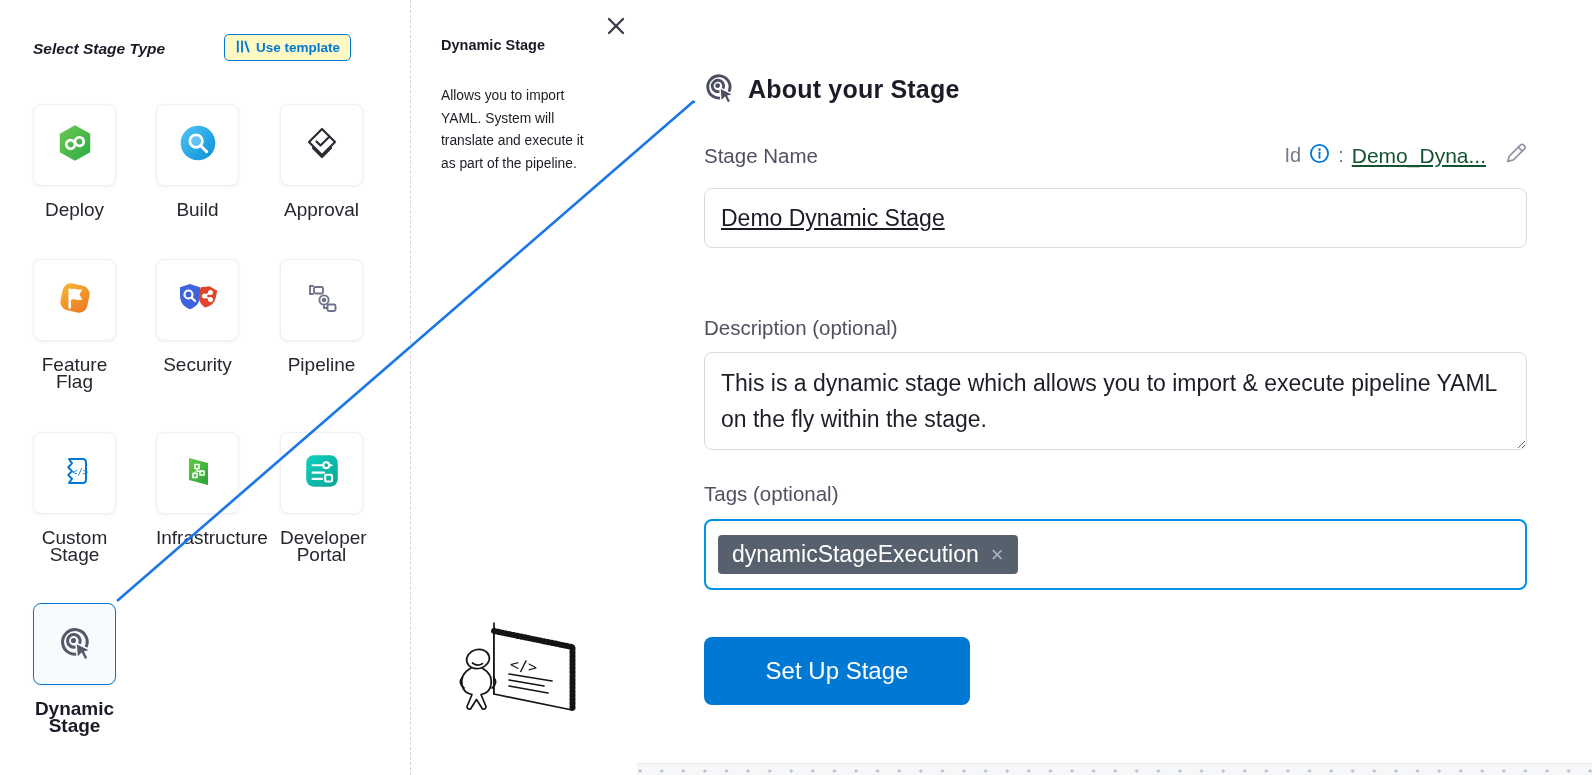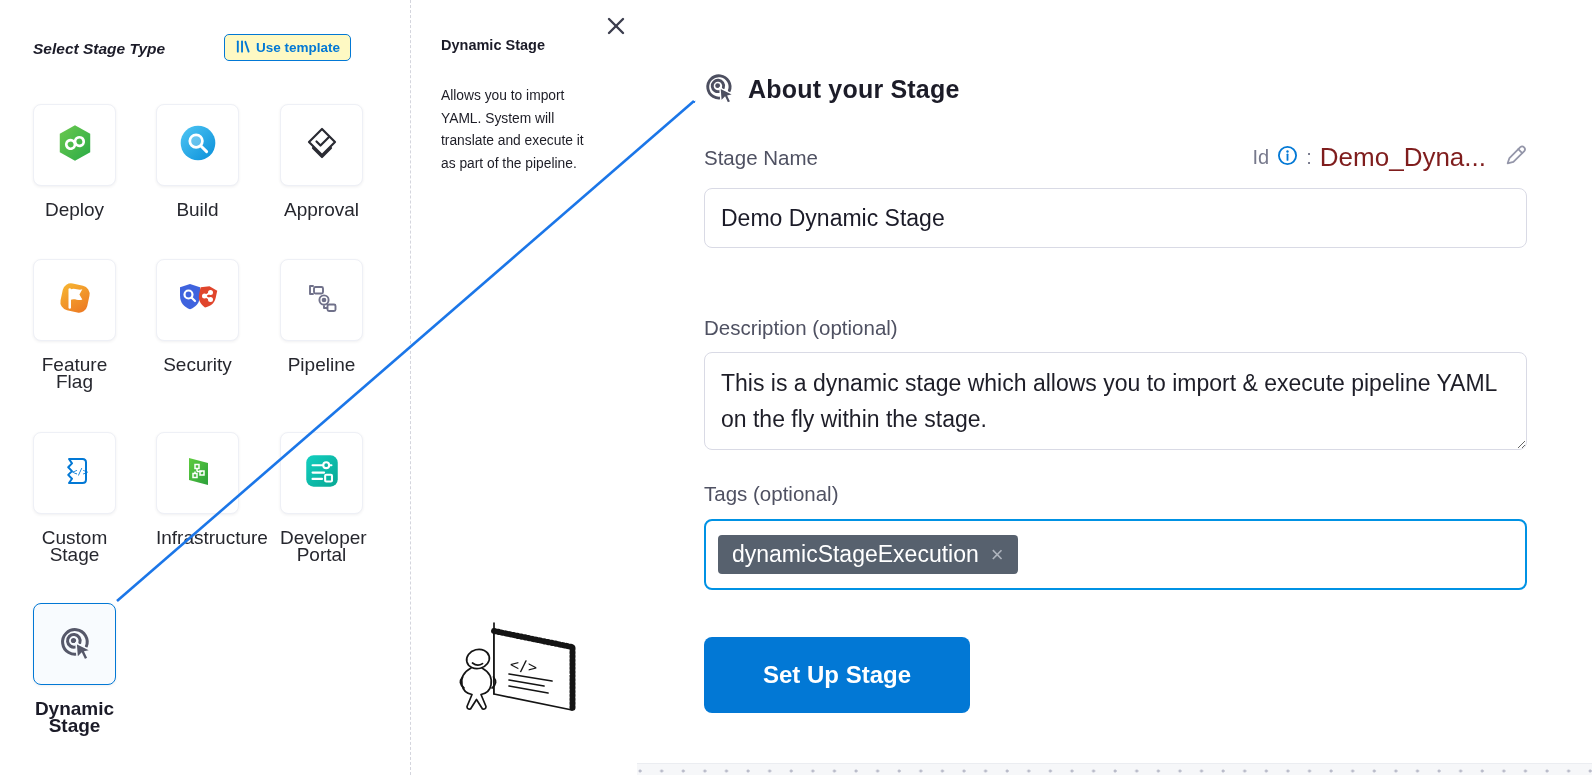--- a/index.html
+++ b/index.html
@@ -39,47 +39,47 @@
 
   
   .right-panel{left:640px;top:0;width:952px;height:775px;background:#fff;}
   .about-header{left:60px;top:68px;display:flex;align-items:center;gap:10px;}
   .about-title{font-size:25px;font-weight:700;color:#1c1c28;letter-spacing:.2px;}
   .name-row{left:64px;top:142px;width:823px;display:flex;justify-content:space-between;align-items:center;}
   .field-label{font-size:20.5px;font-weight:500;color:#4f5162;}
   .id-group{display:flex;align-items:center;gap:8px;}
   .id-label{font-size:20px;color:#77798c;}
   .id-colon{font-size:20px;color:#77798c;}
-  .id-value{font-size:26px;font-weight:500;color:#7f1d1d;cursor:pointer;}
+  .id-value{font-size:21px;font-weight:500;color:#14532d;cursor:pointer;text-decoration:underline;}
   .pencil{margin-left:10px;cursor:pointer;}
   .text-input{
     left:64px;top:188px;width:823px;height:60px;box-sizing:border-box;
     border:1px solid #d9dae5;border-radius:8px;padding:0 16px;font-size:23px;color:#1b1b28;
-    font-family:"Liberation Sans","DejaVu Sans",sans-serif;outline:none;background:#fff;
+    font-family:"Liberation Sans","DejaVu Sans",sans-serif;outline:none;background:#fff;text-decoration:underline;
   }
   .desc-label{left:64px;top:316px;}
   .desc-area{
     left:64px;top:352px;width:823px;height:98px;box-sizing:border-box;
     border:1px solid #d9dae5;border-radius:8px;padding:12px 16px;font-size:23px;line-height:36px;
     color:#1e1e28;font-family:"Liberation Sans","DejaVu Sans",sans-serif;outline:none;resize:both;
   }
   .tags-label{left:64px;top:482px;}
   .tags-box{
     left:64px;top:519px;width:823px;height:71px;box-sizing:border-box;
     border:2px solid #0092e4;border-radius:8px;background:#fff;display:flex;align-items:center;
     padding-left:12px;cursor:text;
   }
   .tag-chip{
     background:#57616e;border-radius:4px;color:#fff;font-size:23px;
     padding:6px 14px;display:flex;align-items:center;gap:12px;
   }
   .tag-x{color:#aeb4bd;font-size:22px;cursor:pointer;line-height:1;}
   .setup-btn{
-    left:64px;top:637px;width:266px;height:76px;background:#0278d5;border:none;border-radius:8px;
-    color:#fff;font-size:24px;font-weight:700;cursor:pointer;
+    left:64px;top:637px;width:266px;height:68px;background:#0278d5;border:none;border-radius:8px;
+    color:#fff;font-size:24px;font-weight:400;cursor:pointer;
     font-family:"Liberation Sans","DejaVu Sans",sans-serif;
   }
   
   .canvas-strip{
     left:637px;top:763px;width:955px;height:12px;background:#f6f7f9;border-top:1px solid #ebedf1;
     background-image:radial-gradient(circle at 3px 7px,#b9bbc9 1.4px,transparent 1.7px);
     background-size:21.6px 12px;
   }
   .arrow-overlay{left:0;top:0;pointer-events:none;}
 </style>

